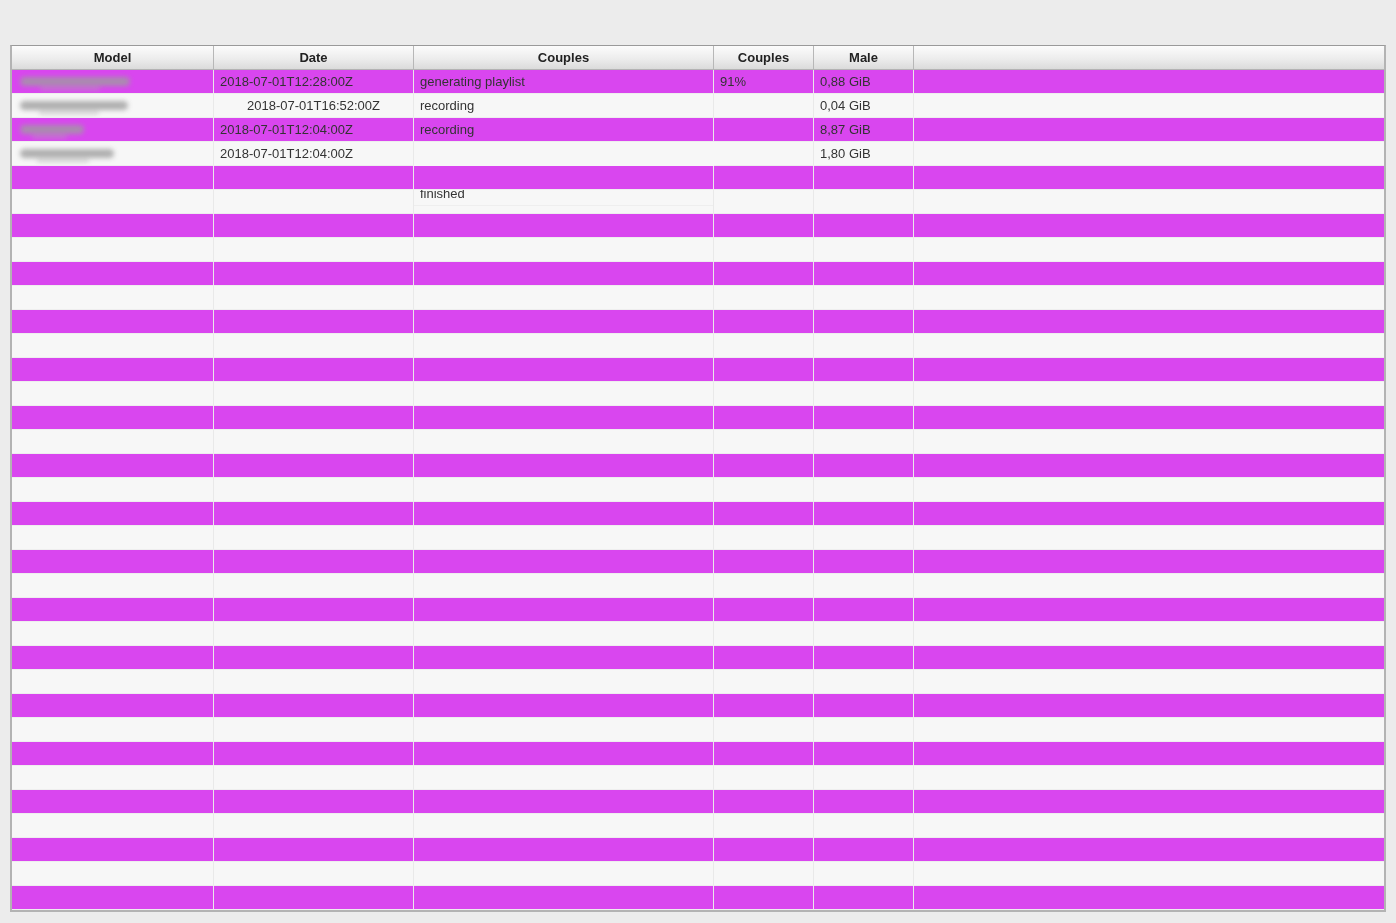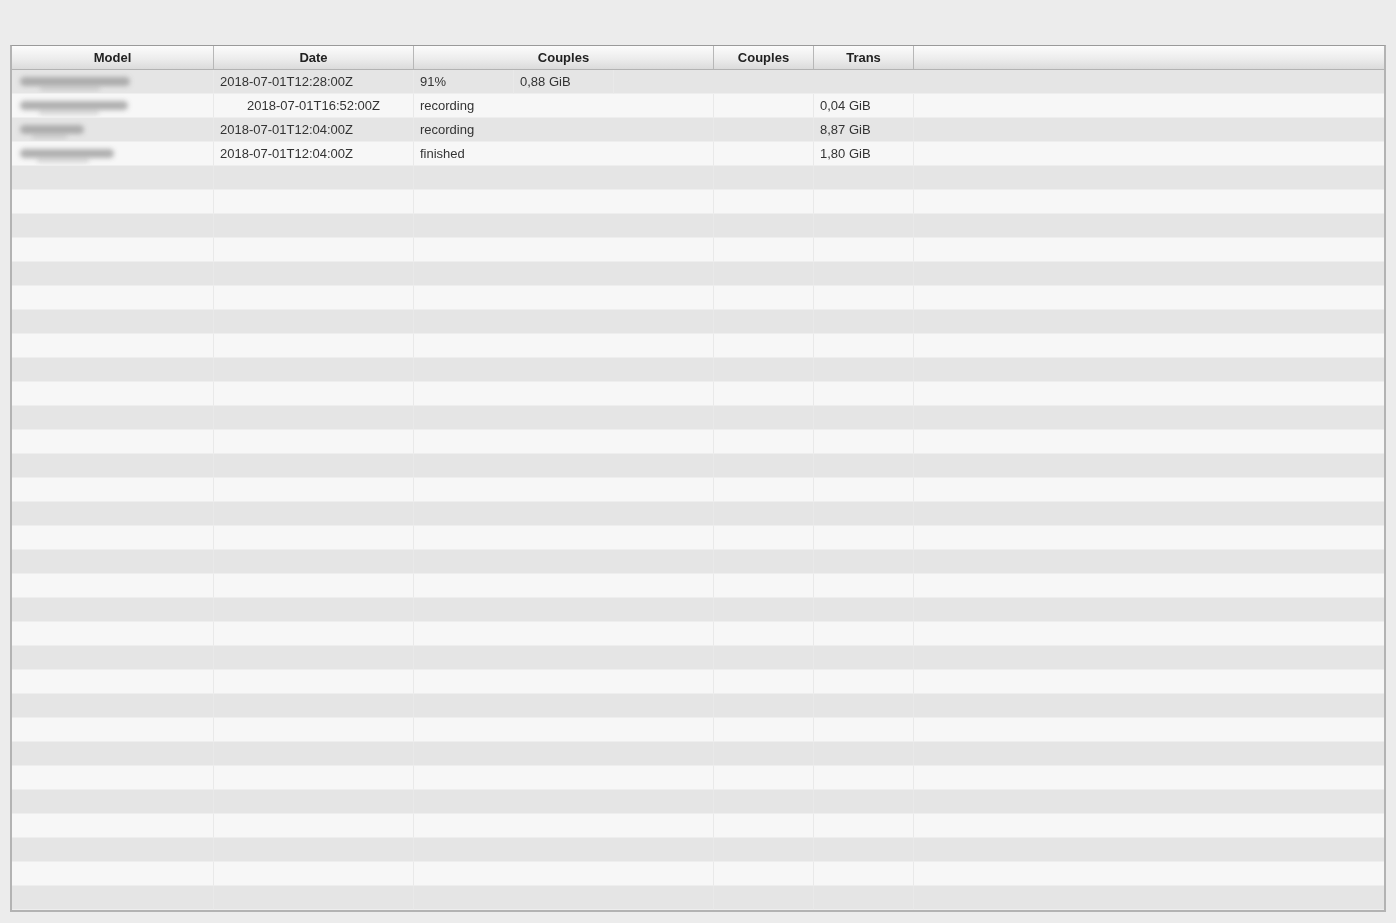--- a/index.html
+++ b/index.html
@@ -60,21 +60,21 @@
     font-weight: bold;
     color: #222;
     text-align: center;
     white-space: nowrap;
     overflow: hidden;
     cursor: default;
   }
   .th.col-filler { flex: 1 1 auto; border-right: none; }
 
   .tbody { display: block; }
-  .tr { display: flex; height: 24px; background: #e5e5e5; }
+  .tr { display: flex; height: 24px; background: #d946ef; }
   .tr:nth-child(even) { background: #f7f7f7; }
   .td {
     height: 24px;
     line-height: 23px;
     padding: 0 6px;
     font-size: 13px;
     color: #333;
     border-right: 1px solid #e9e9e9;
     border-bottom: 1px solid #eeeeee;
     white-space: nowrap;
@@ -107,29 +107,30 @@
 </head>
 <body>
 
 <div class="app">
   <div class="table">
     <div class="thead">
         <div class="th col-model" style="width: 202px;">Model</div>
         <div class="th col-date" style="width: 200px;">Date</div>
         <div class="th col-status" style="width: 300px;">Couples</div>
         <div class="th col-progress" style="width: 100px;">Couples</div>
-        <div class="th col-size" style="width: 100px;">Trans</div>
+        <div class="th col-size" style="width: 100px;">Male</div>
         <div class="th col-filler"></div>
       </div>
     <div class="tbody">
         <div class="tr">
           <div class="td col-model" style="width: 202px;">
             <div class="redacted" style="width: 110px;"></div>
           </div>
           <div class="td col-date" style="width: 200px;">2018-07-01T12:28:00Z</div>
+          <div class="td col-status" style="width: 300px;">generating playlist</div>
           <div class="td col-progress" style="width: 100px;">91%</div>
           <div class="td col-size" style="width: 100px;">0,88 GiB</div>
           <div class="td col-filler"></div>
         </div>
         <div class="tr">
           <div class="td col-model" style="width: 202px;">
             <div class="redacted" style="width: 108px;"></div>
           </div>
           <div class="td col-date" style="width: 200px; text-align: center;">2018-07-01T16:52:00Z</div>
           <div class="td col-status" style="width: 300px;">recording</div>
@@ -145,21 +146,21 @@
           <div class="td col-status" style="width: 300px;">recording</div>
           <div class="td col-progress" style="width: 100px;"></div>
           <div class="td col-size" style="width: 100px;">8,87 GiB</div>
           <div class="td col-filler"></div>
         </div>
         <div class="tr">
           <div class="td col-model" style="width: 202px;">
             <div class="redacted" style="width: 94px;"></div>
           </div>
           <div class="td col-date" style="width: 200px;">2018-07-01T12:04:00Z</div>
-          <div class="td col-status" style="width: 300px;">finished</div>
+          <div class="td col-status" style="width: 300px; margin-top: 40px;">finished</div>
           <div class="td col-progress" style="width: 100px;"></div>
           <div class="td col-size" style="width: 100px;">1,80 GiB</div>
           <div class="td col-filler"></div>
         </div>
         <div class="tr">
           <div class="td col-model" style="width: 202px;"></div>
           <div class="td col-date" style="width: 200px;"></div>
           <div class="td col-status" style="width: 300px;"></div>
           <div class="td col-progress" style="width: 100px;"></div>
           <div class="td col-size" style="width: 100px;"></div>

